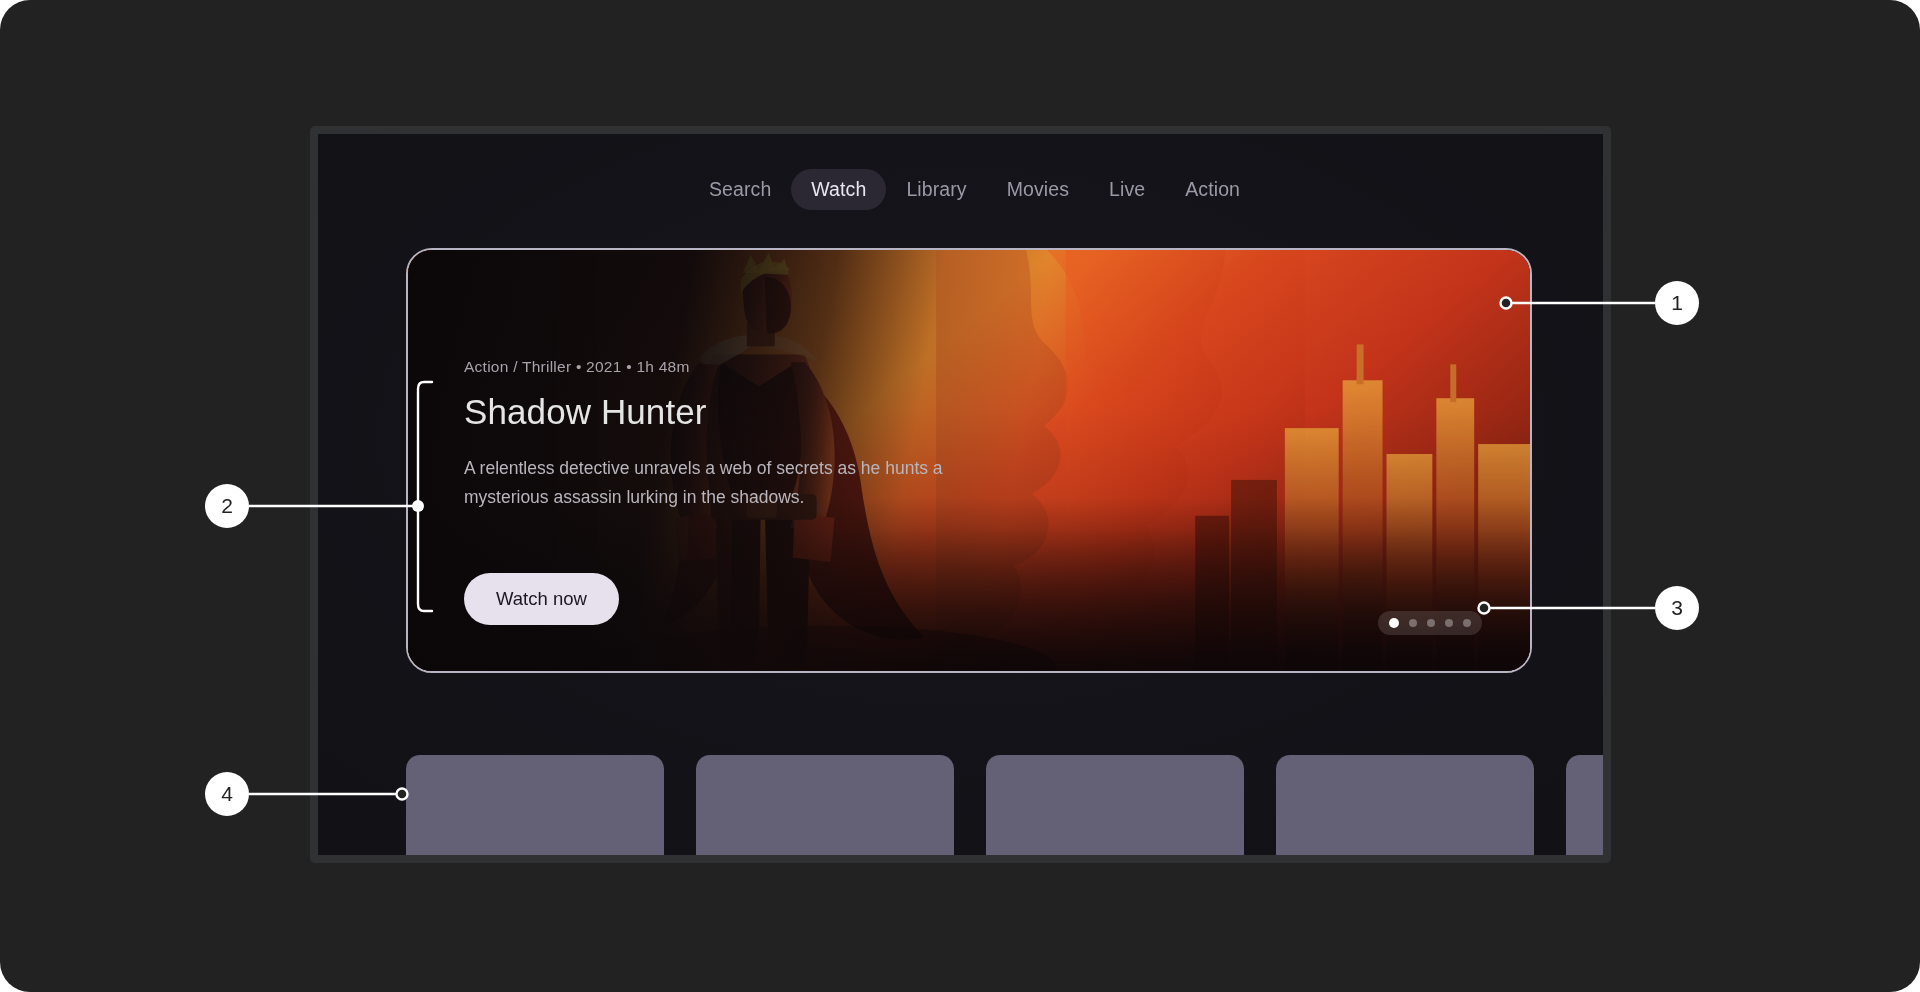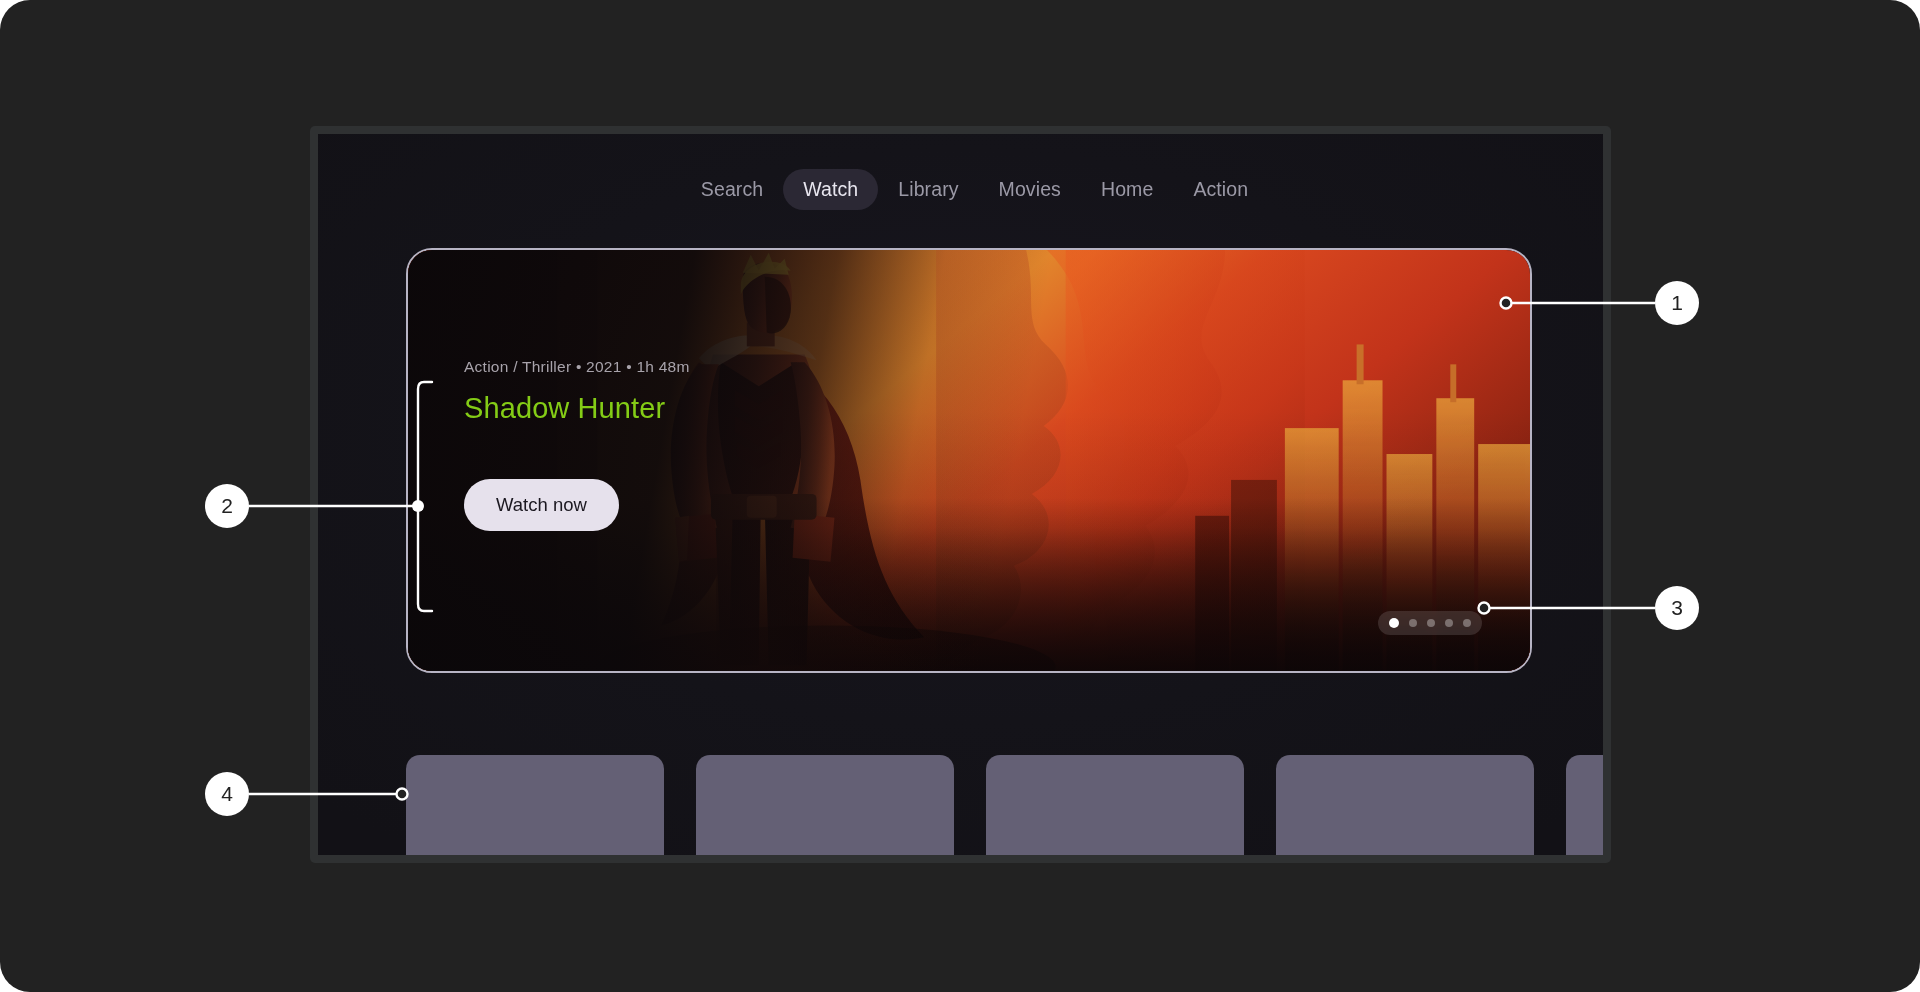--- a/index.html
+++ b/index.html
@@ -119,23 +119,23 @@
   }
 
   .hero-meta {
     font-size: 15.5px;
     color: #a8a3ab;
     letter-spacing: 0.25px;
     margin-bottom: 16px;
   }
 
   .hero-title {
-    font-size: 29px;
+    font-size: 35px;
     font-weight: 400;
-    color: #84cc16;
+    color: #e5e5e5;
     letter-spacing: 0.1px;
     margin-bottom: 22px;
   }
 
   .hero-desc {
     font-size: 17.5px;
     line-height: 1.63;
     color: #b9b5bd;
     max-width: 488px;
     margin-bottom: 30px;
@@ -226,21 +226,21 @@
   <div class="page-canvas"></div>
 
   <div class="device-frame">
     <div class="device-screen">
 
       <nav class="nav">
         <div class="nav-item">Search</div>
         <div class="nav-item active">Watch</div>
         <div class="nav-item">Library</div>
         <div class="nav-item">Movies</div>
-        <div class="nav-item">Home</div>
+        <div class="nav-item">Live</div>
         <div class="nav-item">Action</div>
       </nav>
 
       <div class="hero">
 
         <div class="hero-art">
           <svg viewBox="0 0 1126 425" preserveAspectRatio="xMidYMid slice" aria-hidden="true">
             <defs>
               <linearGradient id="sky" x1="0" y1="0" x2="1" y2="0.45">
                 <stop offset="0%" stop-color="#7d2a17"></stop>
@@ -363,20 +363,21 @@
             <ellipse cx="420" cy="420" rx="230" ry="42" fill="#000000" opacity="0.45"></ellipse>
             <rect x="0" y="250" width="1126" height="175" fill="url(#vignb)"></rect>
           </svg>
         </div>
 
         <div class="hero-scrim"></div>
 
         <div class="hero-content">
           <div class="hero-meta">Action / Thriller • 2021 • 1h 48m</div>
           <h1 class="hero-title">Shadow Hunter</h1>
+          <p class="hero-desc">A relentless detective unravels a web of secrets as he hunts a mysterious assassin lurking in the shadows.</p>
           <button class="watch-btn">Watch now</button>
         </div>
 
         <div class="dots">
           <span class="dot active"></span>
           <span class="dot"></span>
           <span class="dot"></span>
           <span class="dot"></span>
           <span class="dot"></span>
         </div>

